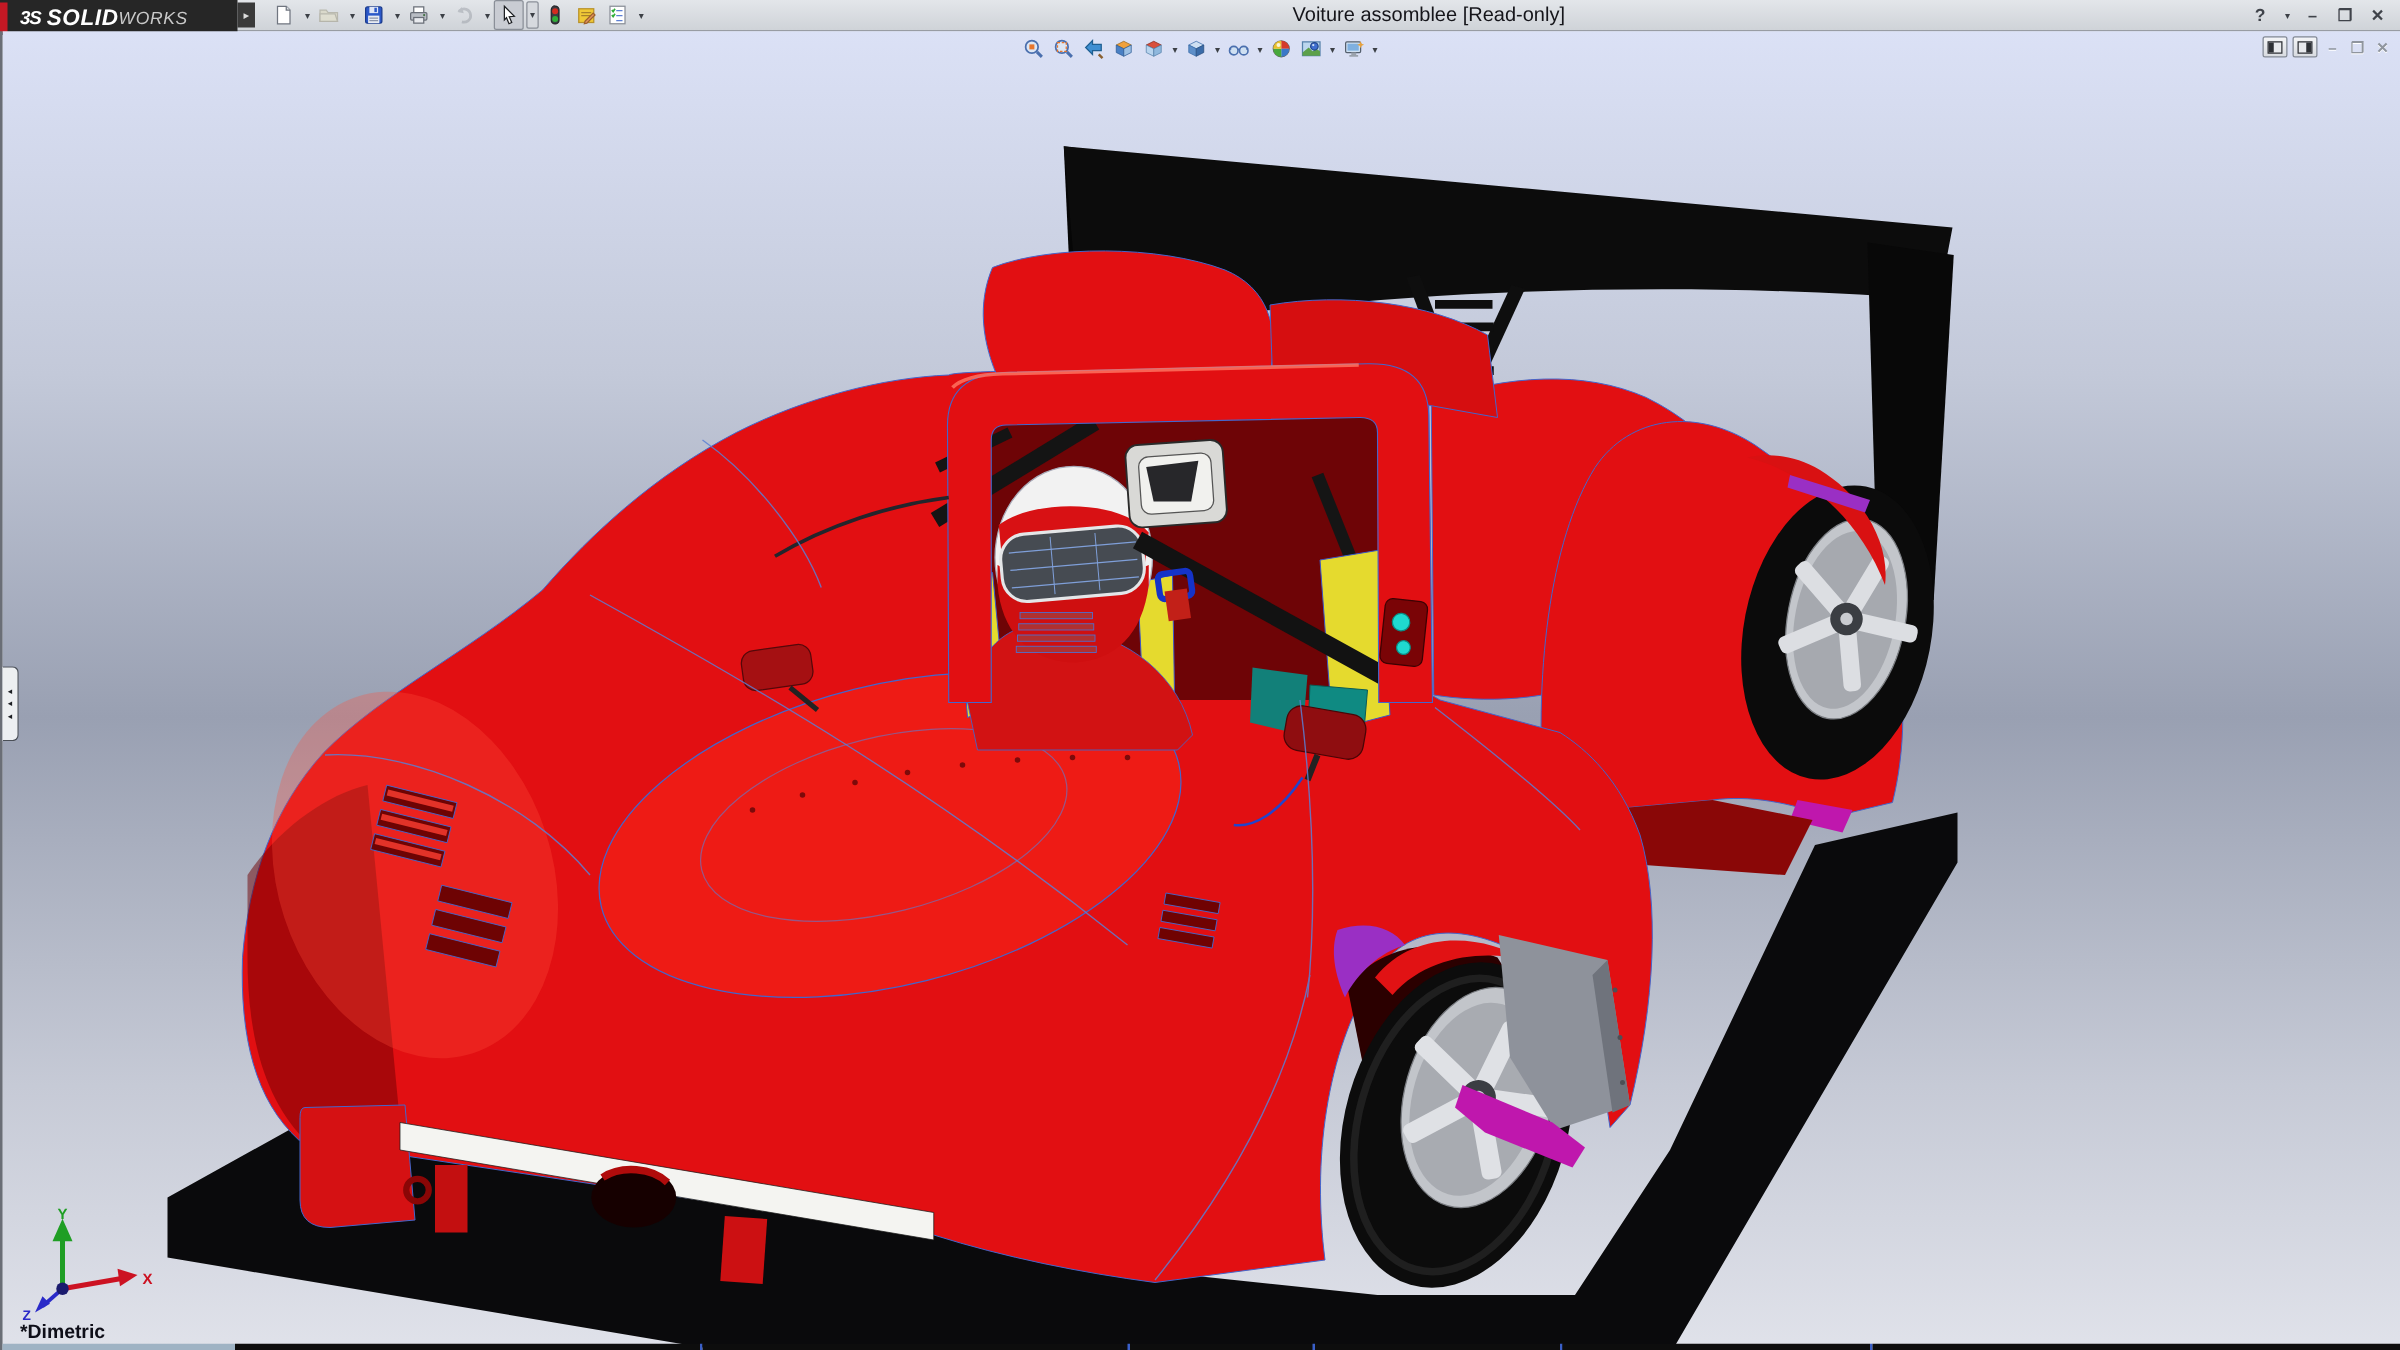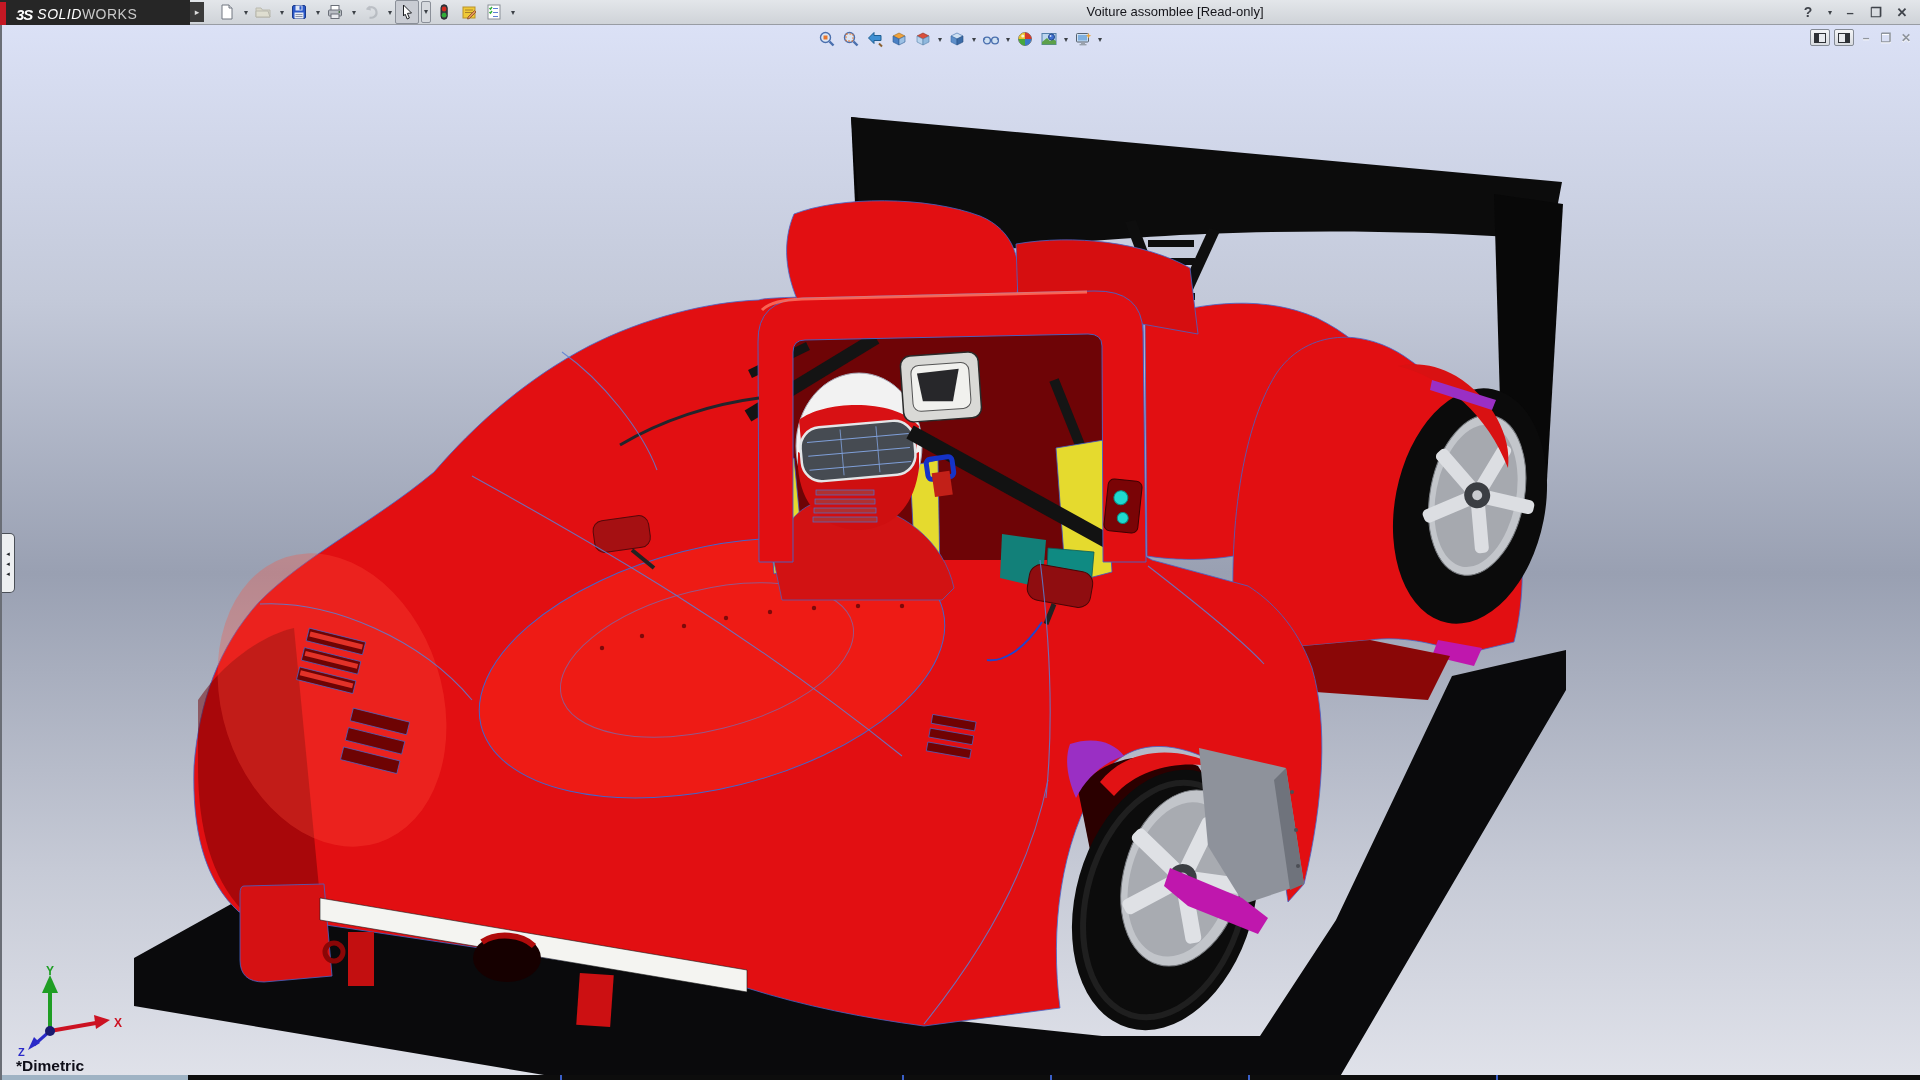--- a/index.html
+++ b/index.html
@@ -6,33 +6,33 @@
     font-family:"Liberation Sans",sans-serif;-webkit-font-smoothing:antialiased;}
   .app{position:absolute;inset:0;background:var(--titlebar_bg,#d5d8dc);}
 
   
   .titlebar{position:absolute;left:0;top:0;width:1920px;height:24px;
     background:linear-gradient(#e3e6ea,#cfd3d8);border-bottom:1px solid var(--titlebar_border,#989ca3);}
   .logo{position:absolute;left:0;top:0;height:28px;width:190px;background:var(--logo_bg,#262626);
     display:flex;align-items:center;color:#fff;}
   .logo .redstrip{width:6px;height:24px;background:var(--logo_red,#c41824);}
   .logo .mark{font-style:italic;font-weight:bold;font-size:15px;margin:0 5px 0 10px;letter-spacing:-1px;}
-  .logo .b1{font-style:italic;font-weight:normal;font-size:14px;letter-spacing:.5px;}
-  .logo .b2{font-weight:normal;font-size:14px;color:#c9c9c9;letter-spacing:.5px;}
+  .logo .b1{font-style:italic;font-weight:bold;font-size:18px;letter-spacing:.5px;}
+  .logo .b2{font-style:italic;font-weight:normal;font-size:14px;color:#c9c9c9;letter-spacing:.5px;}
   .logo-expand{position:absolute;left:190px;top:2px;width:14px;height:20px;background:#3a3a3a;
     color:#ddd;font-size:9px;line-height:20px;text-align:center;}
   .maintools{position:absolute;left:215px;top:0;height:24px;display:flex;align-items:center;gap:1px;}
   .tbtn{height:22px;display:flex;align-items:center;padding:0 2px;border:1px solid transparent;border-radius:2px;}
   .tbtn svg{width:18px;height:18px;}
   .tbtn.disabled{opacity:.42;}
   .tbtn.active{background:#c9ccd3;border-color:#8a8f98;}
   .dd{font-size:8px;color:#3c4046;margin-left:2px;width:8px;text-align:center;}
   .dd.boxed{height:20px;line-height:20px;border:1px solid #8a8f98;background:#d6d9de;border-radius:2px;margin-left:1px;}
   .wintitle{position:absolute;top:4px;left:1143px;transform:translateX(-50%);
-    font-size:13px;color:#15151a;white-space:nowrap;margin-left:32px;}
+    font-size:16px;color:#15151a;white-space:nowrap;}
   .appctrl{position:absolute;right:8px;top:0;height:24px;display:flex;align-items:center;gap:6px;}
   .appctrl .c{font-size:13px;color:#3f434a;width:20px;text-align:center;font-weight:bold;}
   .appctrl .q{font-size:14px;}
 
   
   .viewport{position:absolute;left:0;top:25px;width:1920px;height:1055px;
     background:linear-gradient(to bottom,var(--bg_top,#dbe1f6) 0%,#c3c9d9 26%,var(--bg_mid,#99a0b2) 52%,#c6cad6 80%,var(--bg_bottom,#e0e2ea) 100%);
     border-left:2px solid #6a6e76;box-sizing:border-box;}
 
   

